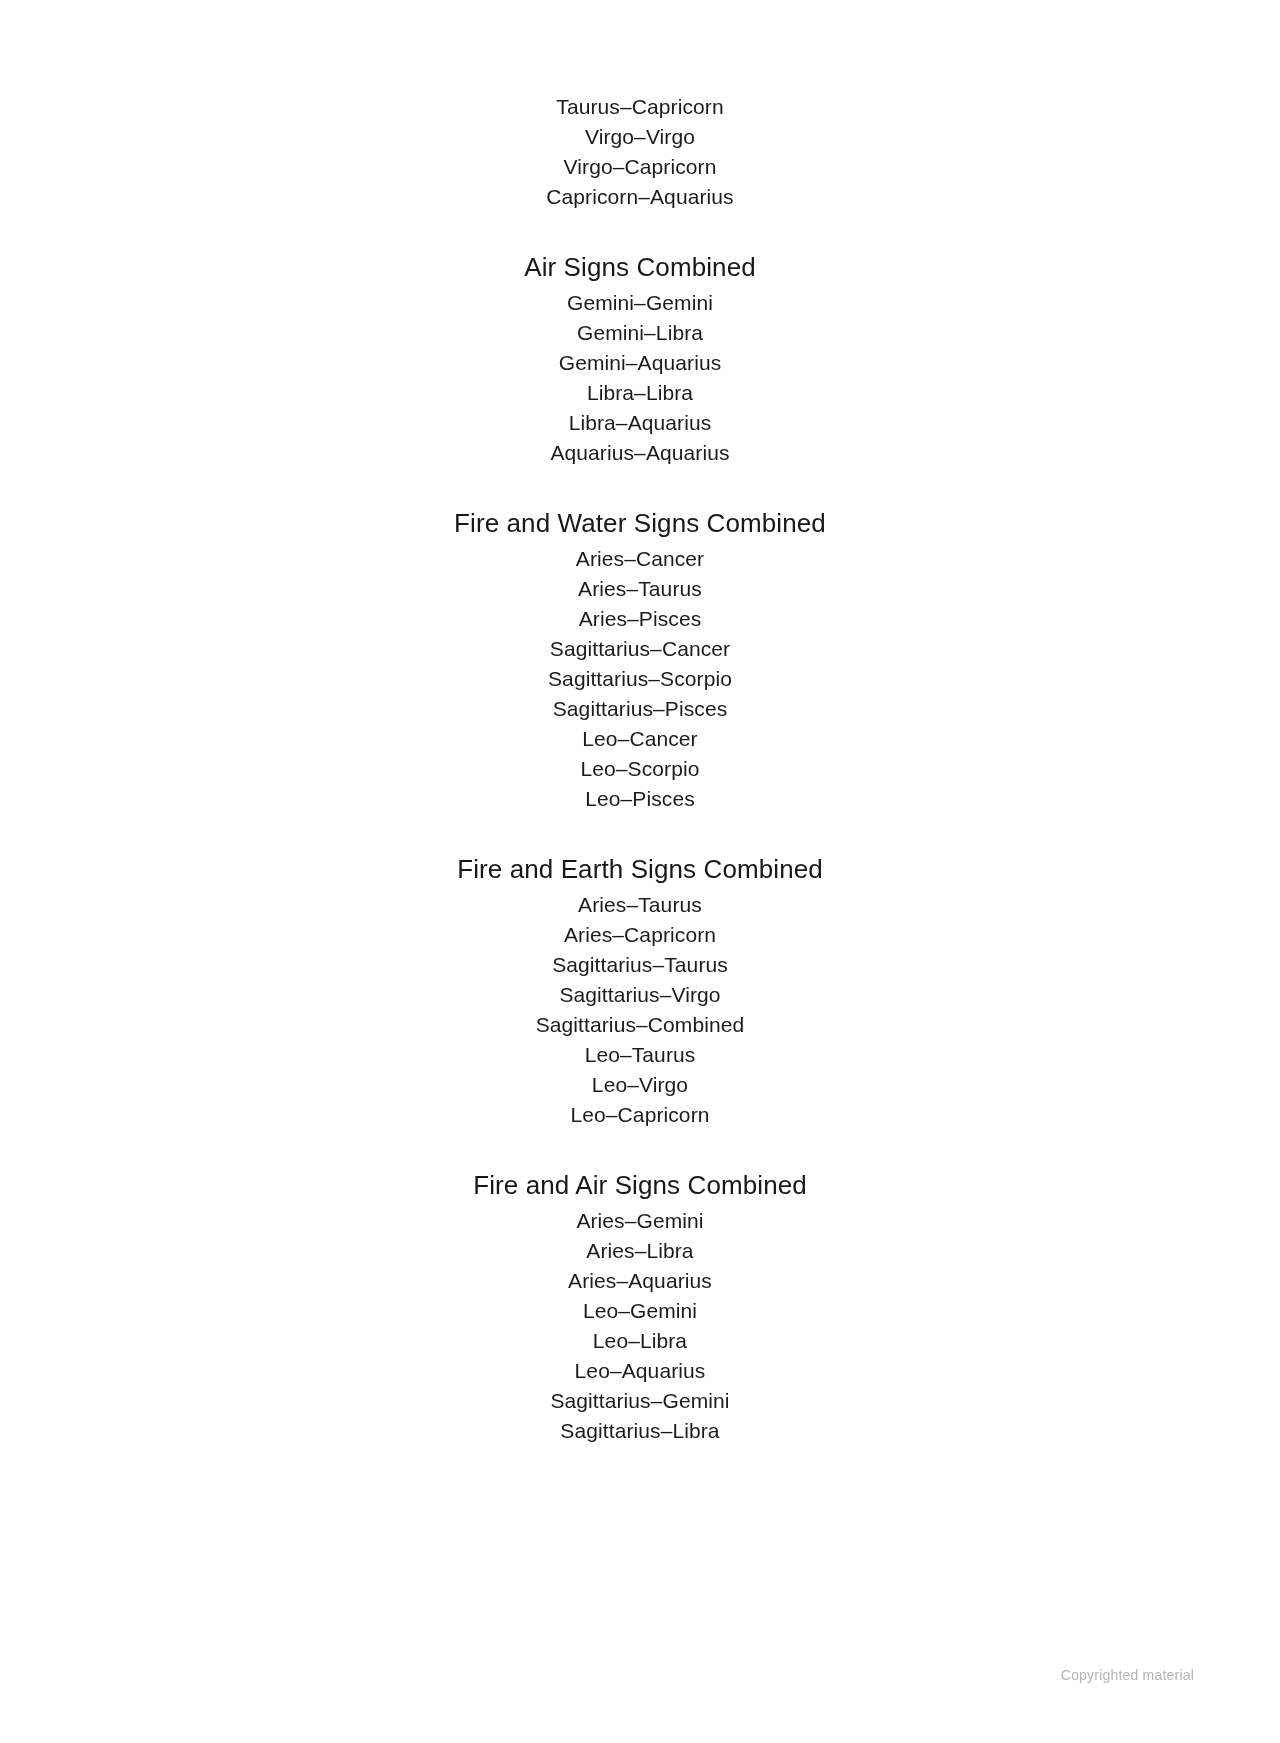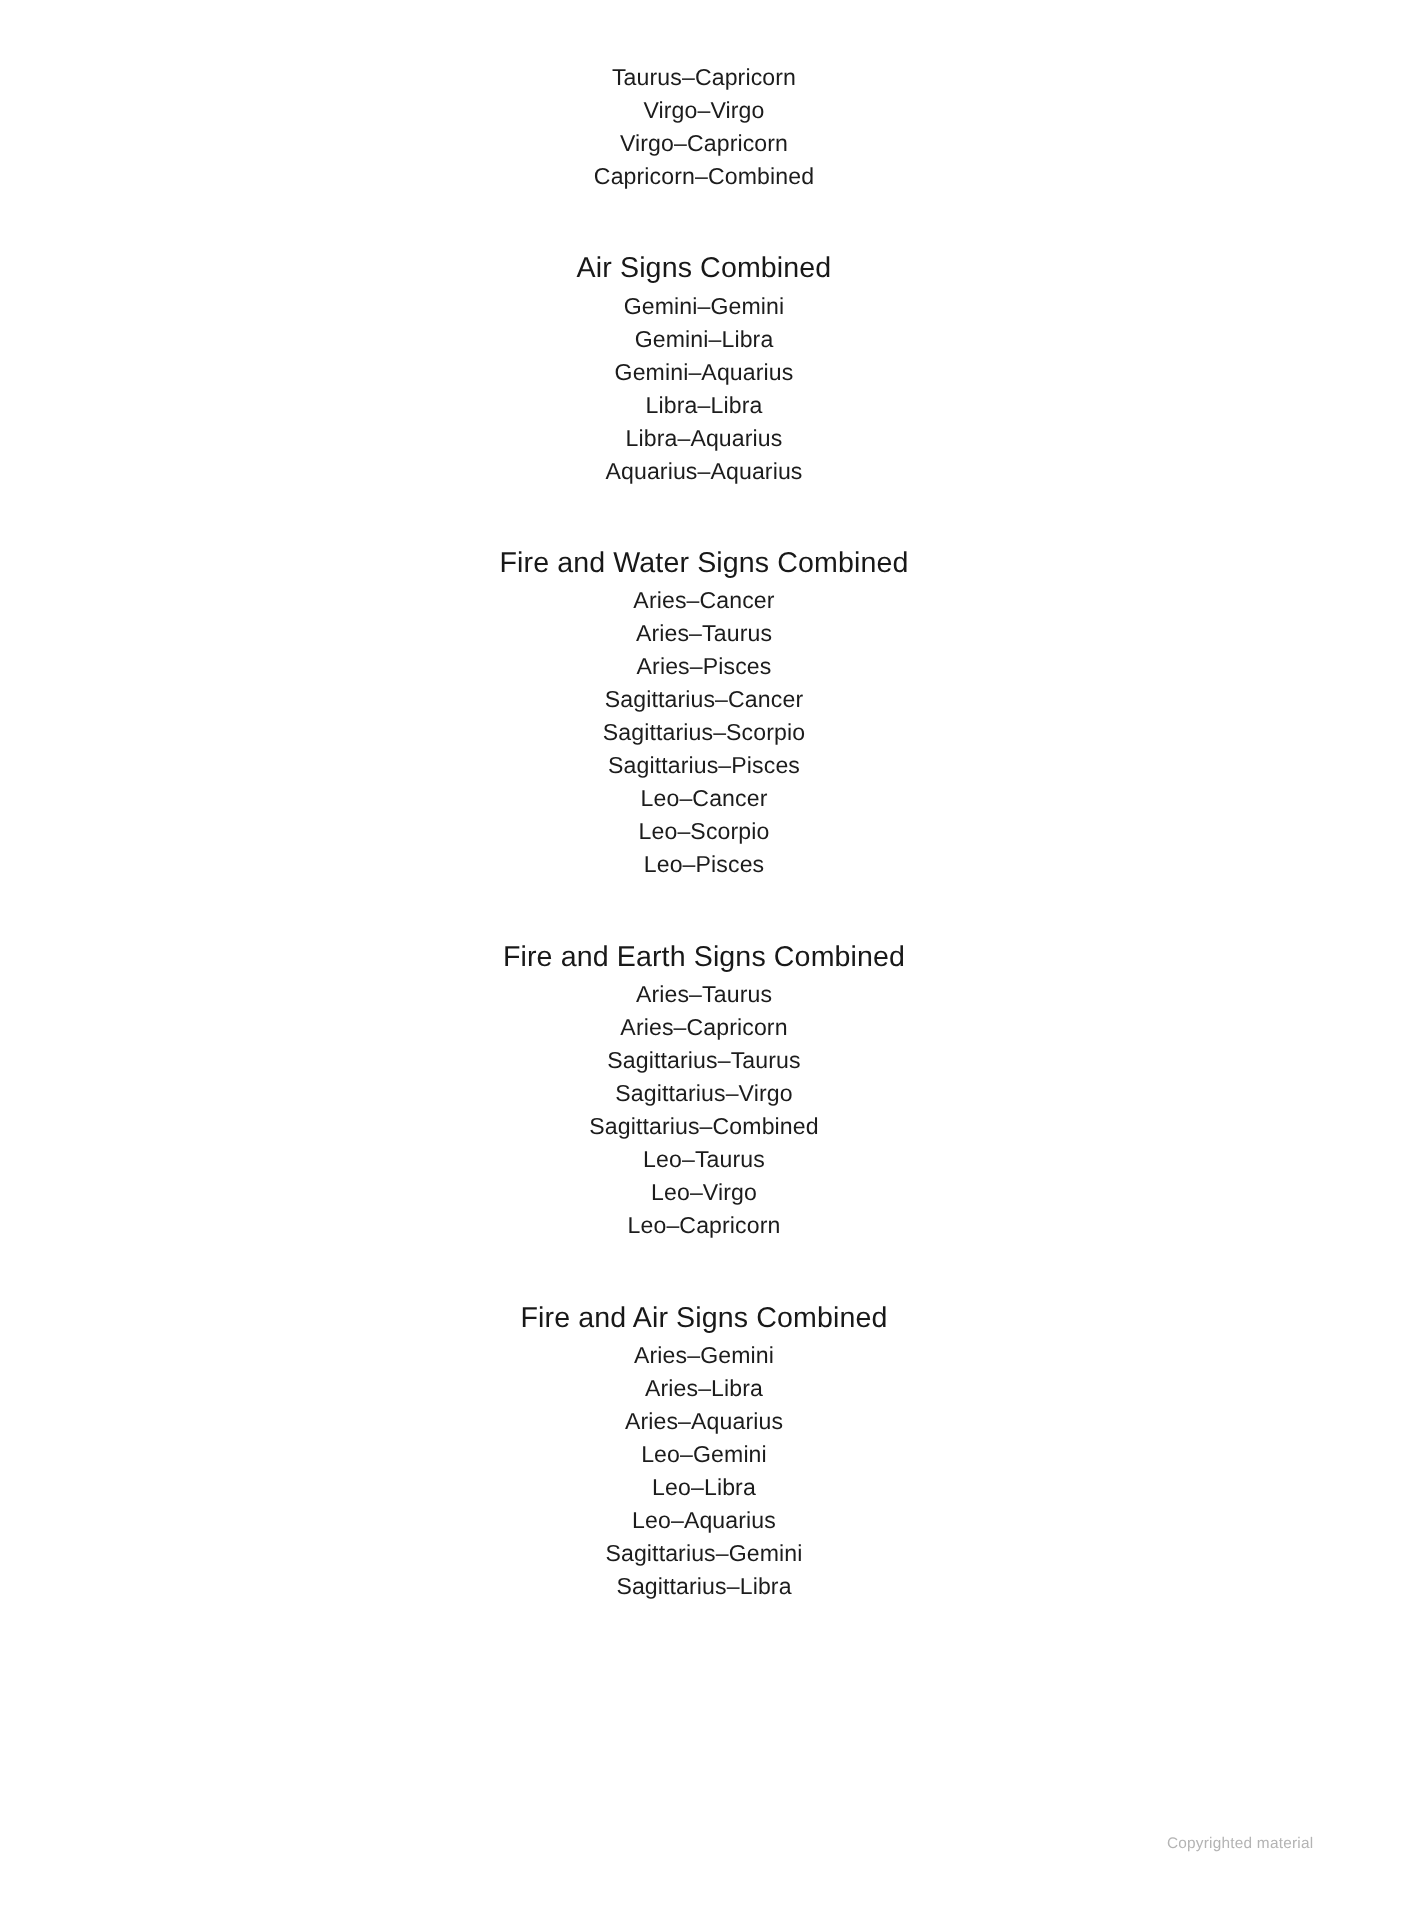--- a/index.html
+++ b/index.html
@@ -14,21 +14,21 @@
     color: #1a1a1a;
     position: relative;
     overflow: hidden;
   }
 
   .page {
     position: relative;
     width: 1280px;
     height: 1743px;
     box-sizing: border-box;
-    padding-top: 56px;
+    padding-top: 92px;
   }
 
   .content-column {
     width: 1280px;
     text-align: center;
   }
 
   .entry {
     font-size: 21px;
     line-height: 30px;
@@ -39,21 +39,21 @@
 
   .section {
     margin-bottom: 0;
   }
 
   .section-heading {
     font-size: 26px;
     line-height: 34px;
     color: #181818;
     letter-spacing: 0.1px;
-    margin-top: 50px;
+    margin-top: 38px;
     margin-bottom: 4px;
     white-space: nowrap;
   }
 
   .footer-note {
     position: absolute;
     right: 86px;
     bottom: 60px;
     font-size: 14px;
     color: #b4b4b4;
@@ -65,21 +65,21 @@
 <body>
 
 <div class="page">
 
   <div class="content-column">
 
     <div class="section first">
       <div class="entry">Taurus–Capricorn</div>
       <div class="entry">Virgo–Virgo</div>
       <div class="entry">Virgo–Capricorn</div>
-      <div class="entry">Capricorn–Combined</div>
+      <div class="entry">Capricorn–Aquarius</div>
     </div>
 
     <div class="section">
       <div class="section-heading">Air Signs Combined</div>
       <div class="entry">Gemini–Gemini</div>
       <div class="entry">Gemini–Libra</div>
       <div class="entry">Gemini–Aquarius</div>
       <div class="entry">Libra–Libra</div>
       <div class="entry">Libra–Aquarius</div>
       <div class="entry">Aquarius–Aquarius</div>

